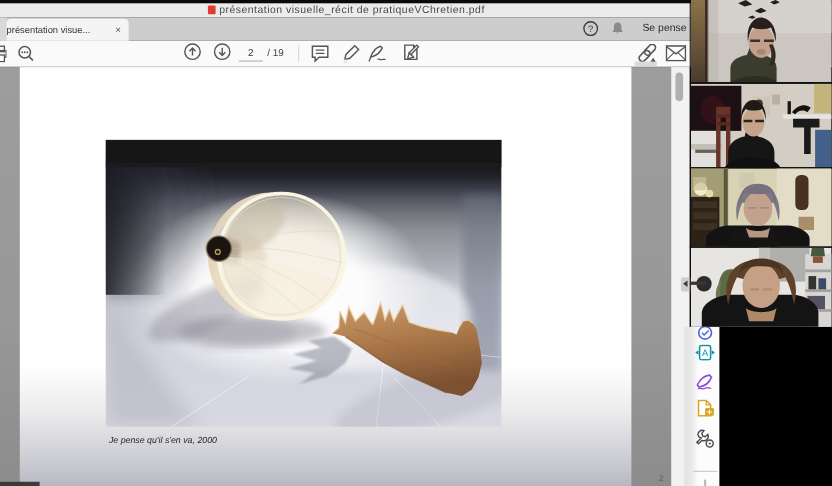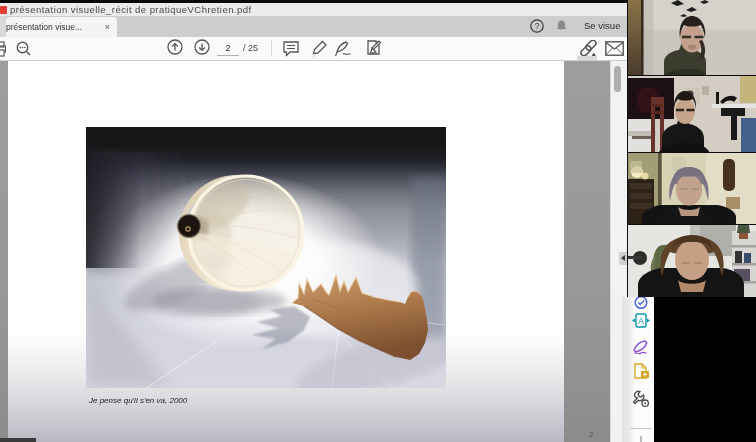--- a/index.html
+++ b/index.html
@@ -1,38 +1,38 @@
 <!DOCTYPE html>
 <html><head><meta charset="utf-8">
 <style>
 *{margin:0;padding:0;box-sizing:border-box}
 html,body{width:756px;height:442px;overflow:hidden;background:#000}
 body{font-family:"Liberation Sans",sans-serif;position:relative}
 .abs{position:absolute}
 
 #titlebar{left:0;top:0;width:756px;height:16px;background:#ebebeb}
 #topblack{left:0;top:0;width:756px;height:3px;background:#0a0a0a}
-#titletext{left:0;top:3px;width:630px;height:13px;text-align:left;font-size:9.5px;letter-spacing:0.45px;line-height:13px;color:#4a4a4a}
+#titletext{left:0;top:3px;width:630px;height:13px;text-align:center;font-size:9.5px;letter-spacing:0.45px;line-height:13px;color:#4a4a4a}
 #pdficon{display:inline-block;width:7px;height:8px;background:#e03c31;border-radius:1px;position:relative;top:1px;margin-right:3px}
 #tabbar{left:0;top:16px;width:756px;height:21px;background:#cdcdcd}
 #tabbar .lblock{left:0;top:0;width:6px;height:21px;background:#d8d8d8;position:absolute}
 #tab{left:6px;top:1px;width:111px;height:20px;background:#f4f4f4;border-radius:4px 4px 0 0;position:absolute;font-size:8.5px;color:#353535;line-height:20px;}
 #tab .x{position:absolute;right:7px;top:0;color:#555;font-size:9px}
 #toolbar{left:0;top:37px;width:756px;height:24px;background:#fafafa;border-bottom:1px solid #cfcfcf}
 .ticon{position:absolute;top:0}
 #pagebox{left:217px;top:4px;width:22px;height:15px;border-bottom:1px solid #b0b0b0;font-size:9px;color:#333;text-align:center;line-height:14px;position:absolute}
 #pagecount{left:243px;top:4px;width:30px;font-size:9px;color:#444;line-height:15px;position:absolute}
 #tsep{left:271px;top:4px;width:1px;height:15px;background:#d8d8d8;position:absolute}
 
 #hq{left:530px;top:19px;position:absolute}
 #hbell{left:555px;top:19px;position:absolute}
 #seconn{left:584px;top:20px;font-size:9.5px;color:#2b2b2b;position:absolute;white-space:nowrap}
 
 #viewer{left:0;top:61px;width:627px;height:381px;background:linear-gradient(180deg,#9d9d9d 0,#989898 60%,#8c8c8c 100%)}
-#page{left:8px;top:0;width:556px;height:381px;position:absolute;background:linear-gradient(180deg,#ffffff 0,#ffffff 71%,#ececee 82%,#c8c9d0 95%,#b6b7c0 100%)}
+#page{left:18px;top:0;width:556px;height:381px;position:absolute;background:linear-gradient(180deg,#ffffff 0,#ffffff 71%,#ececee 82%,#c8c9d0 95%,#b6b7c0 100%)}
 #photo{left:78px;top:66px;width:360px;height:261px;position:absolute}
 #caption{left:81px;top:335px;font-size:8px;font-style:italic;color:#1e1e1e;position:absolute}
 #pgnum{left:581px;top:369px;font-size:7.5px;color:#555;position:absolute}
 #scroll{left:610px;top:0;width:17px;height:381px;background:#f2f2f2;position:absolute;border-left:1px solid #dcdcdc}
 #thumb{left:3px;top:5px;width:7px;height:26px;background:#b0b0b0;border-radius:4px;position:absolute}
 #collapse{left:8px;top:191px;width:9px;height:13px;background:#cfcfcf;position:absolute;border-radius:2px 0 0 2px}
 #collapse:after{content:"";position:absolute;left:2px;top:3px;border-right:4px solid #3a3a3a;border-top:3.5px solid transparent;border-bottom:3.5px solid transparent}
 #blcorner{left:0;top:438px;width:36px;height:4px;background:#3a3a3a}
 
 #rail{left:622px;top:297px;width:34px;height:145px;background:linear-gradient(90deg,#e2e2e2 0,#e9e9e9 20%,#fcfcfc 38%,#fcfcfc 100%)}
@@ -71,21 +71,21 @@
     </svg>
   <svg class="ticon" style="left:167px;top:2px" width="16" height="16" viewBox="0 0 16 16">
       <circle cx="8" cy="8" r="7" fill="none" stroke="#555" stroke-width="1.3"></circle>
       <path d="M8 11.5V5M5.2 7.5L8 4.6l2.8 2.9" fill="none" stroke="#555" stroke-width="1.3"></path>
     </svg>
   <svg class="ticon" style="left:194px;top:2px" width="16" height="16" viewBox="0 0 16 16">
       <circle cx="8" cy="8" r="7" fill="none" stroke="#555" stroke-width="1.3"></circle>
       <path d="M8 4.5v6.5M5.2 8.5l2.8 2.9 2.8-2.9" fill="none" stroke="#555" stroke-width="1.3"></path>
     </svg>
   <div id="pagebox">2</div>
-    <div id="pagecount">/ 25</div>
+    <div id="pagecount">/ 19</div>
   <div id="tsep"></div>
   <svg class="ticon" style="left:282px;top:3px" width="19" height="19" viewBox="0 0 19 19">
       <path d="M2 2h14v10H8l-3.5 3.5V12H2z" fill="#fff" stroke="#555" stroke-width="1.3"></path>
       <line x1="5" y1="5.5" x2="13" y2="5.5" stroke="#555" stroke-width="1.1"></line>
       <line x1="5" y1="8.5" x2="13" y2="8.5" stroke="#555" stroke-width="1.1"></line>
     </svg>
   <svg class="ticon" style="left:309px;top:2px" width="20" height="20" viewBox="0 0 20 20">
       <path d="M13.5 2.5l3.5 3.5-8 8-4.5 1 1-4.5z" fill="none" stroke="#555" stroke-width="1.3"></path>
       <path d="M4.5 14.5l-1.7 4h5z" fill="#e8e8e8" stroke="none"></path>
     </svg>
@@ -114,21 +114,21 @@
     </svg>
 </div>
 <svg class="abs" id="hq" width="14" height="14" viewBox="0 0 14 14">
     <circle cx="7" cy="7" r="6.2" fill="none" stroke="#3a3a3a" stroke-width="1.2"></circle>
     <text x="7" y="10" font-size="8.5" fill="#3a3a3a" text-anchor="middle" font-family="Liberation Sans">?</text>
   </svg>
 <svg class="abs" id="hbell" width="13" height="13" viewBox="0 0 13 13">
     <path d="M6.5 1.5c2.3 0 3.5 1.8 3.5 4v2.7l1.3 1.8H1.7L3 8.2V5.5c0-2.2 1.2-4 3.5-4z" fill="#8a8a8a"></path>
     <path d="M5.3 10.5a1.3 1.3 0 002.4 0z" fill="#8a8a8a"></path>
   </svg>
-<div class="abs" id="seconn">Se visue</div>
+<div class="abs" id="seconn">Se pense</div>
 
 <div class="abs" id="viewer">
   <div id="page">
     <svg id="photo" viewBox="0 0 360 261" width="360" height="261">
       <defs>
         <linearGradient id="bgg" x1="0" y1="0" x2="0" y2="1">
           <stop offset="0" stop-color="#131313"></stop>
             <stop offset="0.08" stop-color="#141418"></stop>
           <stop offset="0.13" stop-color="#22232b"></stop>
             <stop offset="0.17" stop-color="#3a3c48"></stop>

